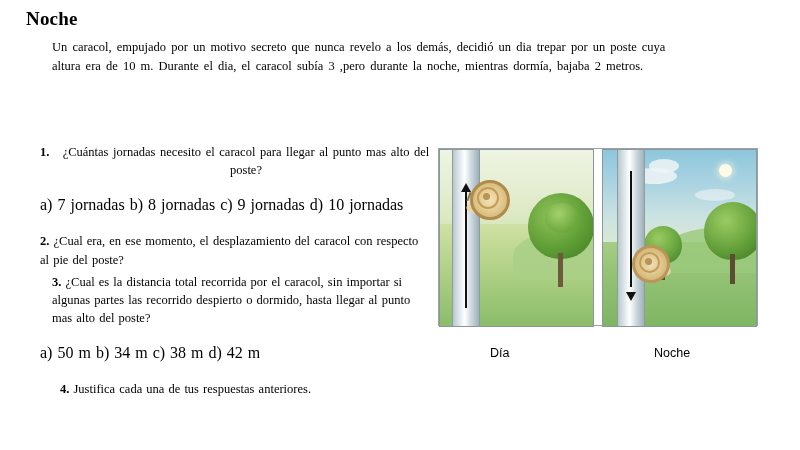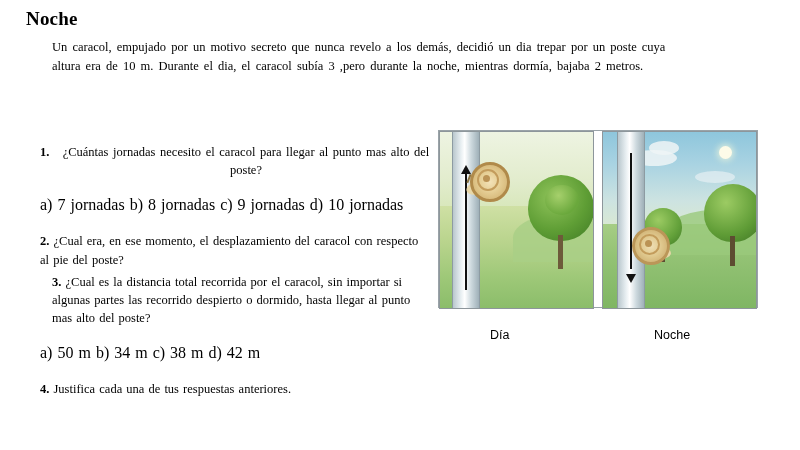--- a/index.html
+++ b/index.html
@@ -87,27 +87,28 @@
     word-spacing: 1px;
     margin-left: 12px;
   }
   .q3-opts {
     margin-top: 14px;
     margin-bottom: 16px;
   }
   .q4 {
     word-spacing: 1px;
     margin-top: 2px;
+    margin-left: 20px;
   }
 
   
   .figure {
     position: absolute;
     left: 438px;
-    top: 130px;
+    top: 148px;
     width: 260px;
   }
   .panels {
     position: relative;
     width: 318px;
     height: 176px;
     display: flex;
     gap: 8px;
     border: 1px solid #9aa3a8;
     box-sizing: content-box;

